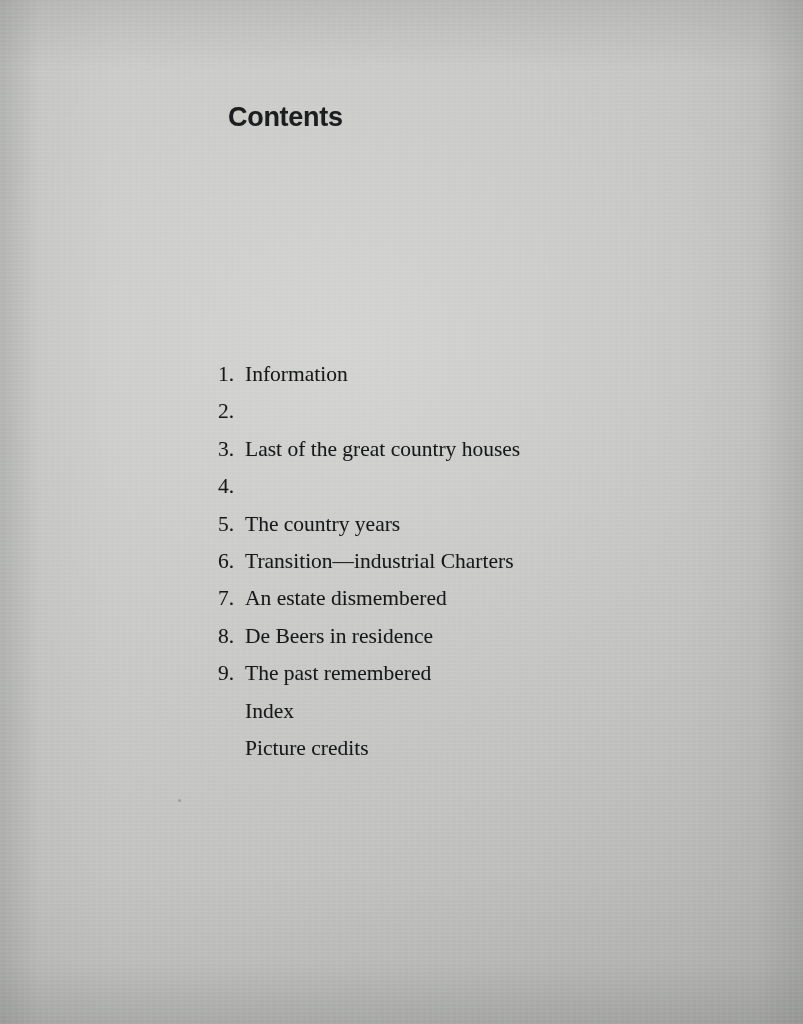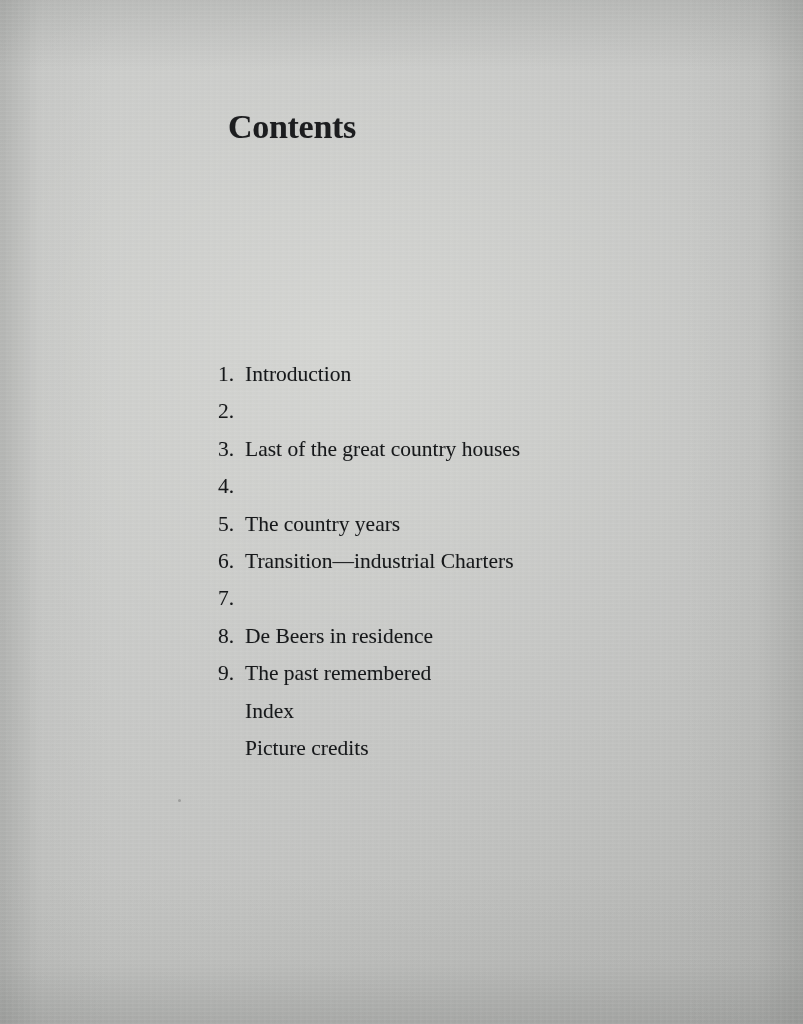--- a/index.html
+++ b/index.html
@@ -52,24 +52,24 @@
     position: relative;
     z-index: 3;
     width: 803px;
     height: 1024px;
     box-sizing: border-box;
   }
 
   .page-heading {
     position: absolute;
     left: 228px;
-    top: 108px;
-    font-family: Liberation Serif, serif;
+    top: 102px;
+    font-family: Liberation Sans, sans-serif;
     font-weight: 700;
-    font-size: 34px;
+    font-size: 27px;
     letter-spacing: -0.3px;
     color: #1c1d1f;
     text-shadow: 0 0 1px rgba(60,60,60,0.25);
   }
 
   .toc {
     position: absolute;
     left: 200px;
     top: 364px;
     width: 480px;
@@ -116,21 +116,21 @@
 
 <div class="page">
   <div class="content-wrap">
 
     <div class="page-heading">Contents</div>
 
     <div class="toc">
 
       <div class="toc-row">
         <span class="toc-num">1.</span>
-        <span class="toc-label">Introduction</span>
+        <span class="toc-label">Information</span>
       </div>
 
       <div class="toc-row">
         <span class="toc-num">2.</span>
       </div>
 
       <div class="toc-row">
         <span class="toc-num">3.</span>
         <span class="toc-label">Last of the great country houses</span>
       </div>
@@ -144,20 +144,21 @@
         <span class="toc-label">The country years</span>
       </div>
 
       <div class="toc-row">
         <span class="toc-num">6.</span>
         <span class="toc-label">Transition—industrial Charters</span>
       </div>
 
       <div class="toc-row">
         <span class="toc-num">7.</span>
+        <span class="toc-label">An estate dismembered</span>
       </div>
 
       <div class="toc-row">
         <span class="toc-num">8.</span>
         <span class="toc-label">De Beers in residence</span>
       </div>
 
       <div class="toc-row">
         <span class="toc-num">9.</span>
         <span class="toc-label">The past remembered</span>

